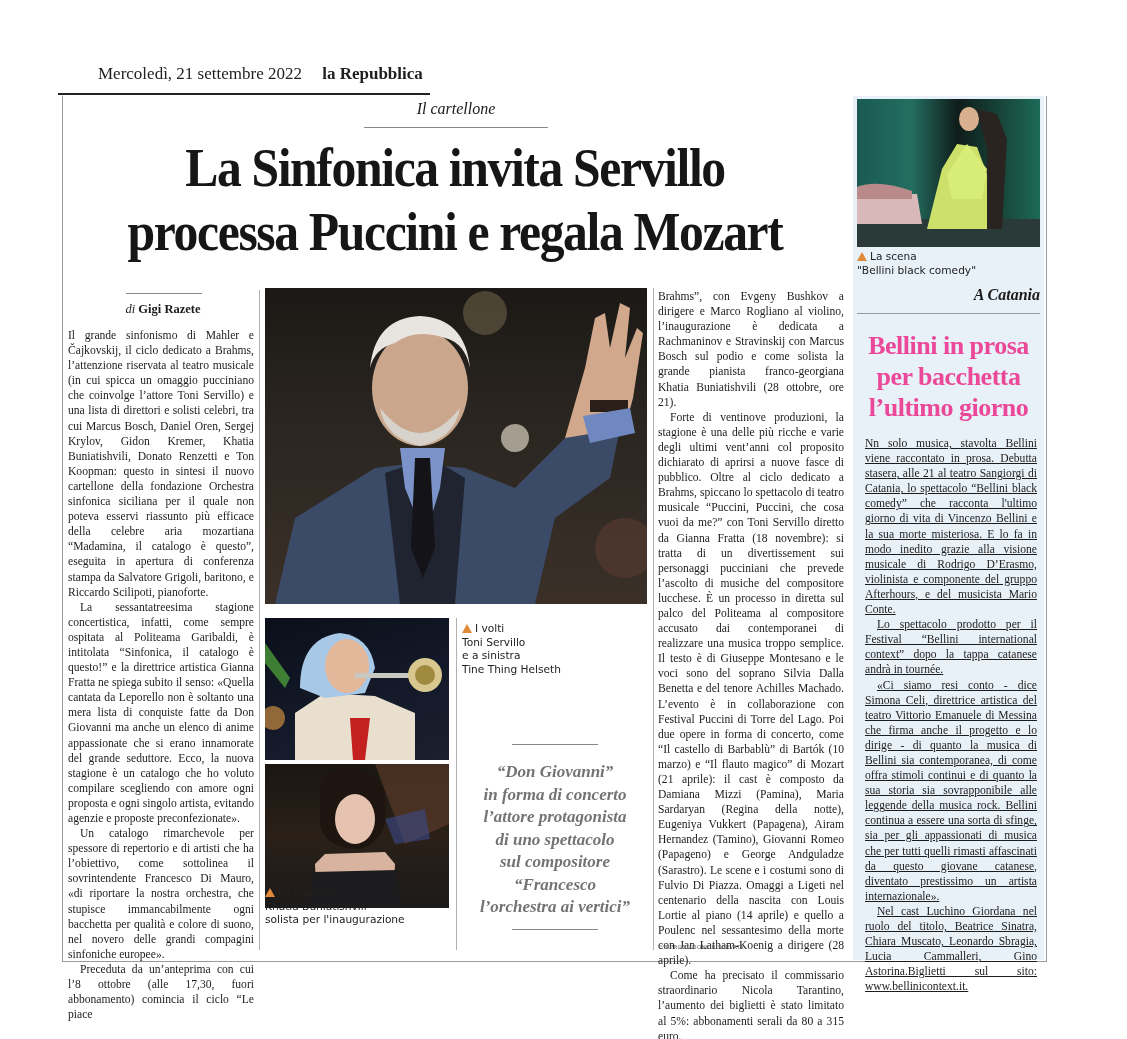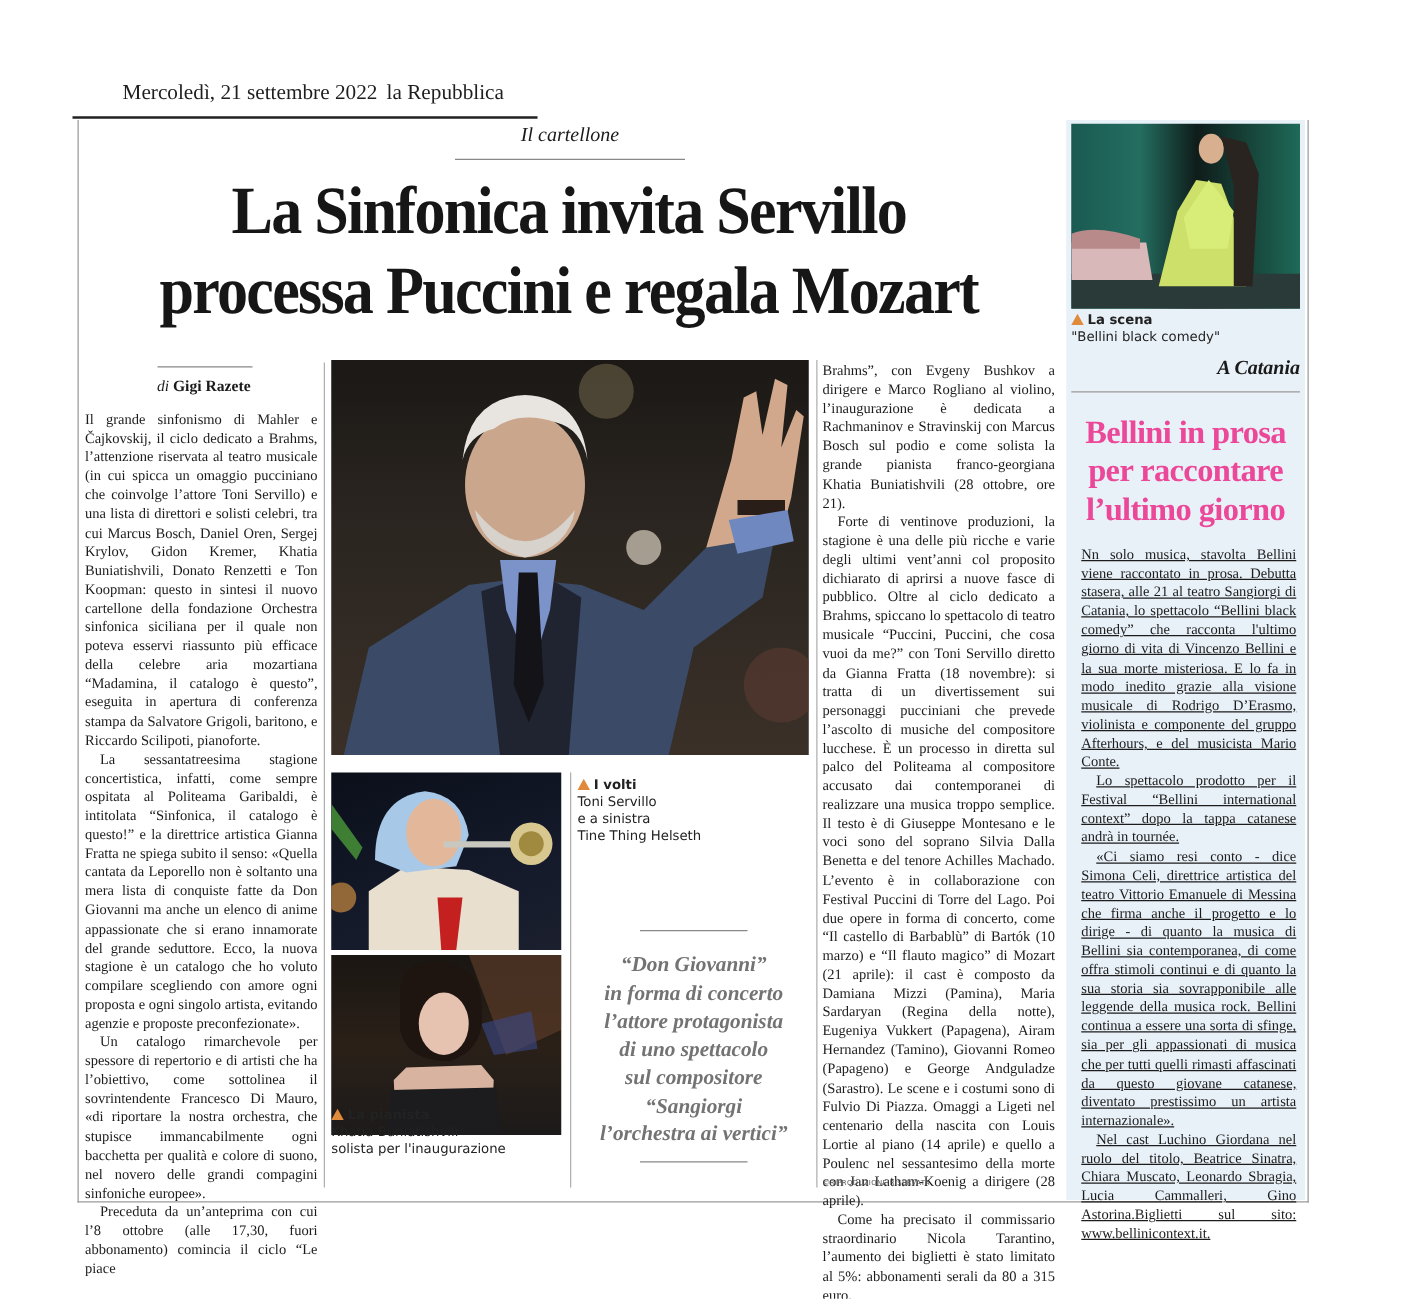--- a/index.html
+++ b/index.html
@@ -1,19 +1,19 @@
 <!DOCTYPE html>
 <html><head>
 <meta charset="utf-8">
 <style>
   html, body { margin:0; padding:0; background:#ffffff; }
   body { width:1127px; height:1039px; position:relative; overflow:hidden; font-family:"DejaVu Serif", serif; color:#1a1a1a; }
   .abs { position:absolute; }
   .masthead-date { left:98px; top:64px; font-family:"Liberation Serif", serif; font-size:17px; color:#1e1e1e; white-space:nowrap; }
-  .masthead-date b { font-weight:normal; margin-left:3px; }
+  .masthead-date b { font-weight:bold; margin-left:16px; }
   .masthead-rule { left:58px; top:93px; width:372px; height:2px; background:#222; }
   .frame-left { left:62px; top:96px; width:1px; height:866px; background:#9a9a9a; }
   .frame-bottom { left:62px; top:961px; width:985px; height:1px; background:#9a9a9a; }
   .frame-right { left:1046px; top:96px; width:1px; height:866px; background:#9a9a9a; }
   .kicker { left:364px; top:100px; width:184px; text-align:center; font-family:"Liberation Serif", serif; font-style:italic; font-weight:normal; font-size:16px; }
   .kicker-rule { left:364px; top:127px; width:184px; height:1px; background:#888; }
   .headline { left:70px; top:136px; width:770px; text-align:center; font-family:"Liberation Serif", serif; font-weight:bold; font-size:54px; line-height:64px; letter-spacing:-1.5px; transform:scaleX(0.92); transform-origin:center top; color:#161616; }
   .byline-rule { left:126px; top:293px; width:76px; height:1px; background:#888; }
   .byline { left:68px; top:302px; width:190px; text-align:center; font-family:"Liberation Serif", serif; font-size:12.5px; }
   .byline i { font-style:italic; }
@@ -23,21 +23,21 @@
   .col p.first { text-indent:0; }
   .col-1 { left:68px; top:328px; width:186px; }
   .col-3 { left:658px; top:289px; width:186px; }
   .colrule { width:1px; background:#b0b0b0; }
   .photo { overflow:hidden; }
   .photo-servillo { left:265px; top:288px; width:382px; height:316px; background:linear-gradient(180deg,#1b1815 0%,#2a2520 40%,#3a3028 100%); }
   .photo-helseth { left:265px; top:618px; width:184px; height:142px; background:linear-gradient(160deg,#0b0f1a 0%,#141a2a 60%,#1b1f2e 100%); }
   .photo-pianist { left:265px; top:764px; width:184px; height:144px; background:linear-gradient(180deg,#1a1612 0%,#2a2018 50%,#1c1a1a 100%); }
   .photo-bellini { left:857px; top:99px; width:183px; height:148px; background:linear-gradient(90deg,#1a5a52 0%,#246e60 30%,#0f1c1a 55%,#1e6a58 100%); }
   .caption { font-family:"DejaVu Sans", sans-serif; font-size:10.6px; line-height:13.5px; color:#222; }
-  .caption b { font-weight:bold; }
+  .caption b { font-weight:normal; }
   .tri { display:inline-block; width:0; height:0; border-left:5px solid transparent; border-right:5px solid transparent; border-bottom:9px solid #e08a3c; margin-right:3px; vertical-align:-1px; }
   .pull-rule { width:86px; height:1px; background:#888; }
   .pullquote { left:458px; top:761px; width:194px; text-align:center; font-family:"Liberation Serif", serif; font-style:italic; font-weight:bold; font-size:17px; line-height:22.5px; color:#737373; }
   .copyright { left:658px; top:944px; font-family:"DejaVu Sans", sans-serif; font-size:5.5px; letter-spacing:0.3px; color:#555; }
   .sidebar-bg { left:853px; top:96px; width:191px; height:864px; background:#e9f1f8; }
   .side-kicker { left:857px; top:286px; width:183px; text-align:right; font-family:"Liberation Serif", serif; font-style:italic; font-weight:bold; font-size:16px; }
   .side-rule { left:857px; top:313px; width:183px; height:1px; background:#999; }
   .side-headline { left:857px; top:330px; width:183px; text-align:center; font-family:"Liberation Serif", serif; font-weight:bold; font-size:26px; line-height:31px; letter-spacing:-0.5px; color:#ec4899; }
   .col-side { left:865px; top:436px; width:172px;text-decoration:underline; }
   svg { display:block; }
@@ -141,21 +141,21 @@
 
 <div class="abs colrule" style="left:456px; top:618px; height:332px;"></div>
 
 <div class="abs pull-rule" style="left:512px; top:744px;"></div>
 <div class="abs pullquote">
   <div>“Don Giovanni”</div>
   <div>in forma di concerto</div>
   <div>l’attore protagonista</div>
   <div>di uno spettacolo</div>
   <div>sul compositore</div>
-  <div>“Sangiorgi</div>
+  <div>“Francesco</div>
   <div>l’orchestra ai vertici”</div>
 </div>
 <div class="abs pull-rule" style="left:512px; top:929px;"></div>
 
 <div class="abs colrule" style="left:653px; top:288px; height:662px;"></div>
 
 <div class="abs col col-3">
   <p class="first">Brahms”, con Evgeny Bushkov a dirigere e Marco Rogliano al violino, l’inaugurazione è dedicata a Rachmaninov e Stravinskij con Marcus Bosch sul podio e come solista la grande pianista franco-georgiana Khatia Buniatishvili (28 ottobre, ore 21).</p>
   <p>Forte di ventinove produzioni, la stagione è una delle più ricche e varie degli ultimi vent’anni col proposito dichiarato di aprirsi a nuove fasce di pubblico. Oltre al ciclo dedicato a Brahms, spiccano lo spettacolo di teatro musicale “Puccini, Puccini, che cosa vuoi da me?” con Toni Servillo diretto da Gianna Fratta (18 novembre): si tratta di un divertissement sui personaggi pucciniani che prevede l’ascolto di musiche del compositore lucchese. È un processo in diretta sul palco del Politeama al compositore accusato dai contemporanei di realizzare una musica troppo semplice. Il testo è di Giuseppe Montesano e le voci sono del soprano Silvia Dalla Benetta e del tenore Achilles Machado. L’evento è in collaborazione con Festival Puccini di Torre del Lago. Poi due opere in forma di concerto, come “Il castello di Barbablù” di Bartók (10 marzo) e “Il flauto magico” di Mozart (21 aprile): il cast è composto da Damiana Mizzi (Pamina), Maria Sardaryan (Regina della notte), Eugeniya Vukkert (Papagena), Airam Hernandez (Tamino), Giovanni Romeo (Papageno) e George Andguladze (Sarastro). Le scene e i costumi sono di Fulvio Di Piazza. Omaggi a Ligeti nel centenario della nascita con Louis Lortie al piano (14 aprile) e quello a Poulenc nel sessantesimo della morte con Jan Latham-Koenig a dirigere (28 aprile).</p>
   <p>Come ha precisato il commissario straordinario Nicola Tarantino, l’aumento dei biglietti è stato limitato al 5%: abbonamenti serali da 80 a 315 euro.</p>
@@ -176,21 +176,21 @@
 <div class="abs caption" style="left:857px; top:250px; width:183px;">
   <div>
     <span class="tri"></span><b>La scena</b>
   </div>
   <div>"Bellini black comedy"</div>
 </div>
 <div class="abs side-kicker">A Catania</div>
 <div class="abs side-rule"></div>
 <div class="abs side-headline">
   <div>Bellini in prosa</div>
-  <div>per raccontare</div>
+  <div>per bacchetta</div>
   <div>l’ultimo giorno</div>
 </div>
 <div class="abs col col-side">
   <p class="first">Nn solo musica, stavolta Bellini viene raccontato in prosa. Debutta stasera, alle 21 al teatro Sangiorgi di Catania, lo spettacolo “Bellini black comedy” che racconta l'ultimo giorno di vita di Vincenzo Bellini e la sua morte misteriosa. E lo fa in modo inedito grazie alla visione musicale di Rodrigo D’Erasmo, violinista e componente del gruppo Afterhours, e del musicista Mario Conte.</p>
   <p>Lo spettacolo prodotto per il Festival “Bellini international context” dopo la tappa catanese andrà in tournée.</p>
   <p>«Ci siamo resi conto - dice Simona Celi, direttrice artistica del teatro Vittorio Emanuele di Messina che firma anche il progetto e lo dirige - di quanto la musica di Bellini sia contemporanea, di come offra stimoli continui e di quanto la sua storia sia sovrapponibile alle leggende della musica rock. Bellini continua a essere una sorta di sfinge, sia per gli appassionati di musica che per tutti quelli rimasti affascinati da questo giovane catanese, diventato prestissimo un artista internazionale».</p>
   <p>Nel cast Luchino Giordana nel ruolo del titolo, Beatrice Sinatra, Chiara Muscato, Leonardo Sbragia, Lucia Cammalleri, Gino Astorina.Biglietti sul sito: www.bellinicontext.it.</p>
 </div>
 
 </body></html>

